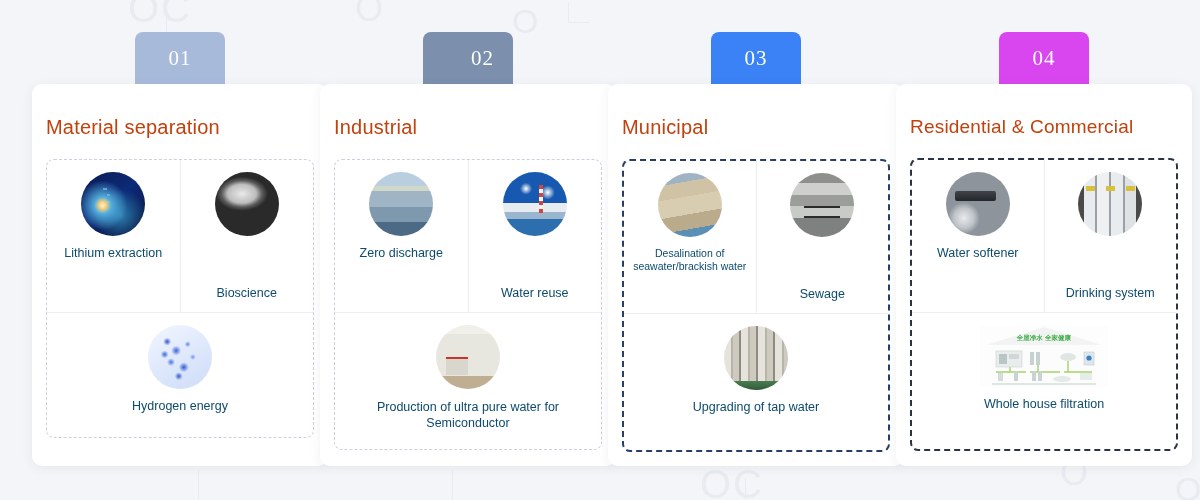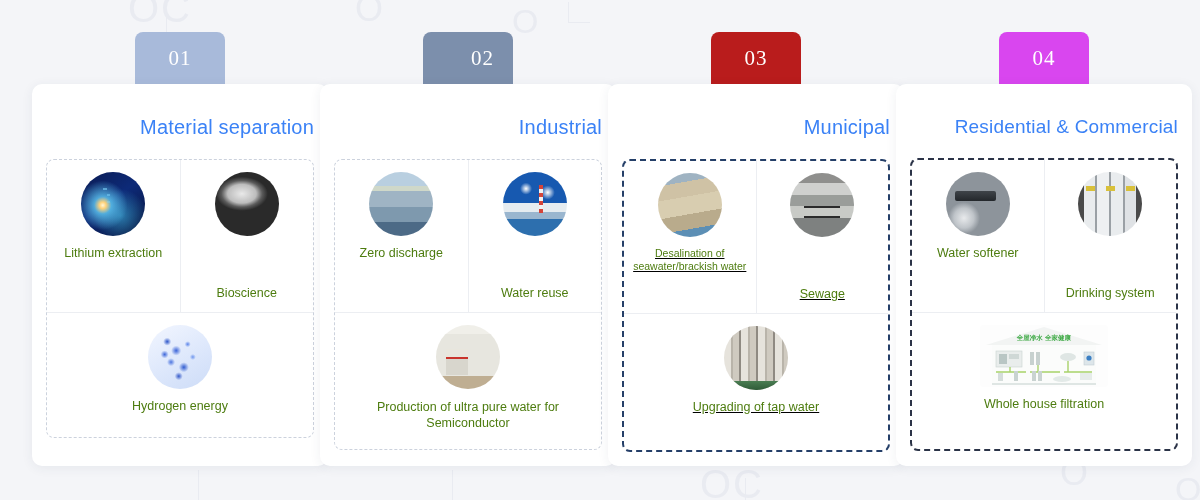--- a/index.html
+++ b/index.html
@@ -86,36 +86,36 @@
   .card {
     position: relative;
     background: #ffffff;
     border-radius: 10px;
     box-shadow: 0 2px 12px rgba(40, 55, 90, 0.07);
     padding: 16px 14px 18px 14px;
     height: 382px;
   }
 
   .card-title {
-    text-align: right;
+    text-align: left;
     font-size: 20px;
     font-weight: 400;
-    color: #3b82f6;
+    color: #c2410c;
     letter-spacing: 0.2px;
     margin: 16px 0 20px 0;
     white-space: nowrap;
   }
   .card-title.tight { font-size: 19px; }
 
   .grid {
     border: 1px dashed #ccd2dd;
     border-radius: 8px;
     overflow: hidden;
   }
-  .grid.dark { border: 2px dashed #253f68; text-decoration: underline; }
+  .grid.dark { border: 2px dashed #253f68; }
   .grid.dark-2 { border: 2px dashed #2b3347; }
 
   .grid-row {
     display: flex;
   }
   .grid-row + .grid-row { border-top: 1px solid #eceef2; }
 
   .cell {
     flex: 1 1 0;
     padding: 12px 4px 10px 4px;
@@ -138,21 +138,21 @@
   }
   .thumb.wide {
     width: 128px;
     height: 62px;
     border-radius: 3px;
   }
 
   .cell-label {
     margin-top: 10px;
     font-size: 12.5px;
-    color: #4d7c0f;
+    color: #0c4a6e;
     text-align: center;
     line-height: 1.25;
   }
   .cell-label.small { font-size: 10.5px; }
   .cell-label.wrap  { line-height: 1.3; }
 
   
   .img-lithium {
     background:
       radial-gradient(circle at 34% 52%, #fff6d8 0%, #ffd27a 6%, rgba(90,190,235,0.85) 16%, rgba(16,40,110,0) 46%),
@@ -382,21 +382,21 @@
           <div class="cell full">
             <div class="thumb img-semi"></div>
             <div class="cell-label wrap">Production of ultra pure water for Semiconductor</div>
           </div>
         </div>
       </div>
     </div>
   </div>
 
   <div class="column col-2">
-    <div class="tab" id="tab-2" style="background: #b91c1c;">
+    <div class="tab" id="tab-2" style="background: #3b82f6;">
       <span>03</span>
     </div>
     <div class="card">
       <div class="card-title">Municipal</div>
       <div class="grid dark">
         <div class="grid-row">
           <div class="cell">
             <div class="thumb img-desal"></div>
             <div class="cell-label small">Desalination of seawater/brackish water</div>
           </div>

